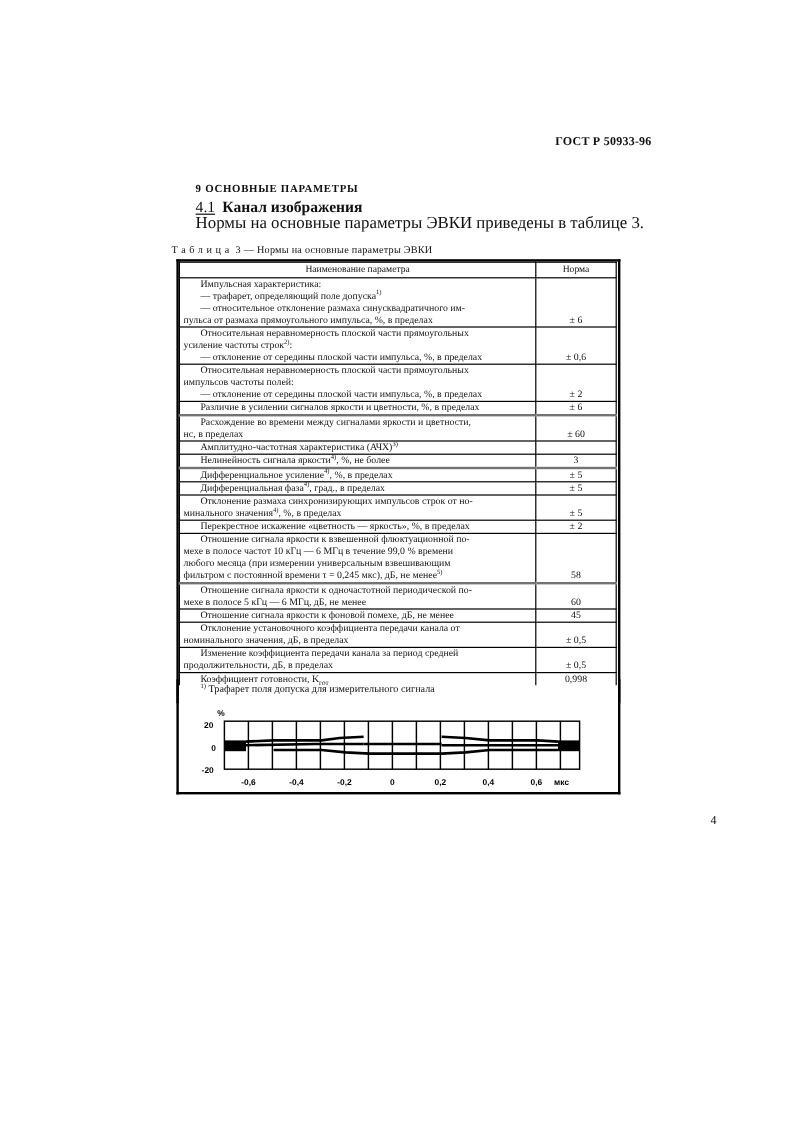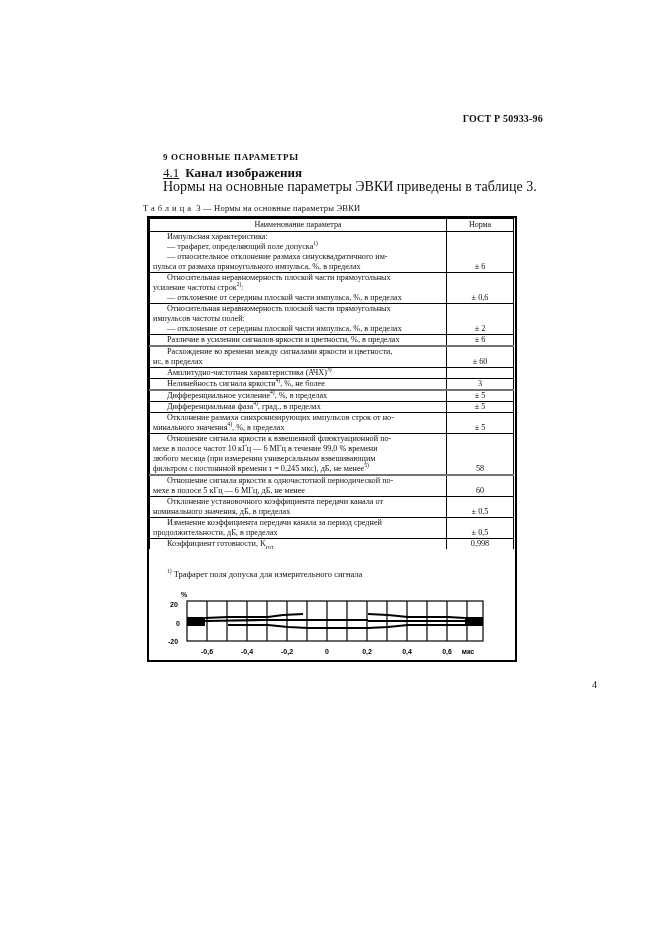--- a/index.html
+++ b/index.html
@@ -119,33 +119,45 @@
     </tr>
     <tr>
       <td class="param">
           <span class="ind">Отклонение размаха синхронизирующих импульсов строк от но-</span>
           <span class="line"><span>минального значения</span><sup>4)</sup><span>, %, в пределах</span></span>
         </td>
       <td class="norm">± 5</td>
     </tr>
     <tr>
       <td class="param">
+          <span class="ind">Перекрестное искажение «цветность — яркость», %, в пределах</span>
+        </td>
+      <td class="norm">± 2</td>
+    </tr>
+    <tr>
+      <td class="param">
           <span class="ind">Отношение сигнала яркости к взвешенной флюктуационной по-</span>
           <span class="line">мехе в полосе частот 10 кГц — 6 МГц в течение 99,0 % времени</span>
           <span class="line">любого месяца (при измерении универсальным взвешивающим</span>
           <span class="line"><span>фильтром с постоянной времени τ = 0,245 мкс), дБ, не менее</span><sup>5)</sup></span>
         </td>
       <td class="norm">58</td>
     </tr>
     <tr class="thick-top">
       <td class="param">
           <span class="ind">Отношение сигнала яркости к одночастотной периодической по-</span>
           <span class="line">мехе в полосе 5 кГц — 6 МГц, дБ, не менее</span>
         </td>
       <td class="norm">60</td>
+    </tr>
+    <tr>
+      <td class="param">
+          <span class="ind">Отношение сигнала яркости к фоновой помехе, дБ, не менее</span>
+        </td>
+      <td class="norm">45</td>
     </tr>
     <tr>
       <td class="param">
           <span class="ind">Отклонение установочного коэффициента передачи канала от</span>
           <span class="line">номинального значения, дБ, в пределах</span>
         </td>
       <td class="norm">± 0,5</td>
     </tr>
     <tr>
       <td class="param">

